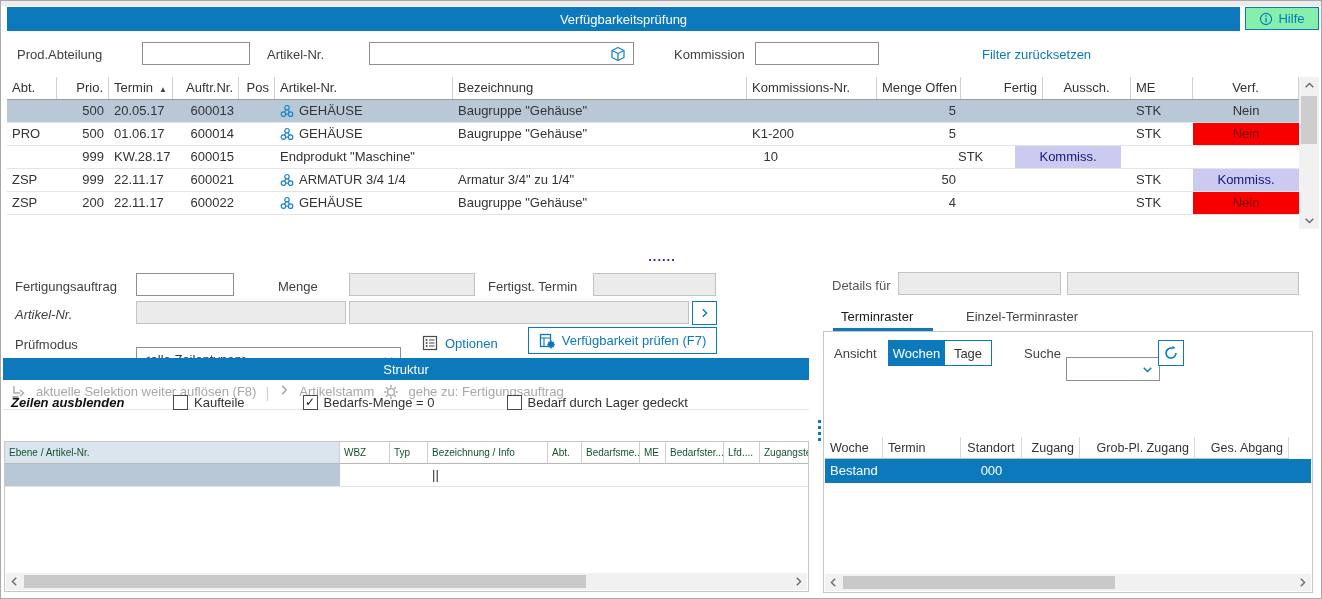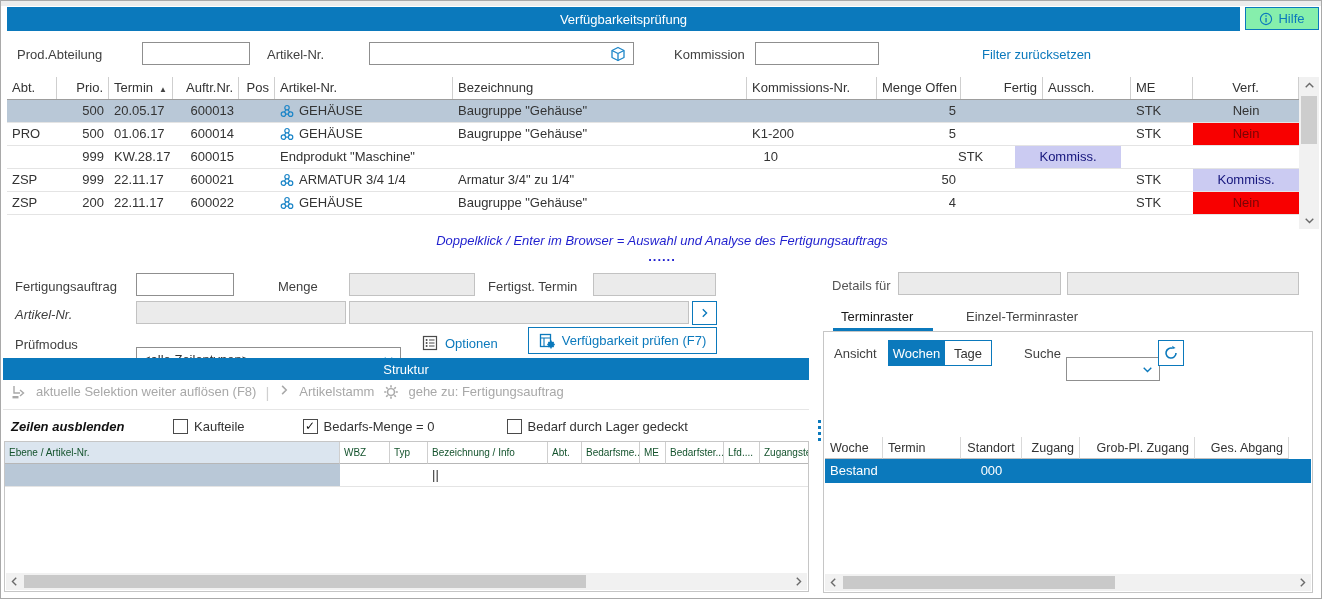--- a/index.html
+++ b/index.html
@@ -21,21 +21,21 @@
   .titlebar{position:absolute;left:6px;top:6px;width:1233px;height:24px;background:var(--blue);color:#fff;display:flex;align-items:center;justify-content:center;}
   .helpbtn{position:absolute;left:1244px;top:6px;width:74px;height:23px;background:#86efac;border:1px solid var(--blue);color:var(--blue);display:flex;align-items:center;justify-content:center;gap:5px;box-sizing:border-box;cursor:pointer;font:inherit;}
   
   .otable{position:absolute;left:6px;top:76px;width:1292px;}
   .orow{display:flex;height:22px;line-height:22px;border-bottom:1px solid var(--row-sep);}
   .ohead{border-bottom:1px solid #9d9d9d;font-weight:normal;}
   .ohead .oc{border-right:1px solid var(--hdr-sep);color:#333;}
   .oc{box-sizing:border-box;padding:0 5px;overflow:hidden;white-space:nowrap;}
   .c1{width:50px}.c2{width:52px;text-align:right}.c3{width:64px}.c4{width:66px;text-align:right}
   .c5{width:36px;text-align:right}.c6{width:178px}.c7{width:294px}.c8{width:130px}
-  .c9{width:84px;text-align:right}.c10{width:82px;text-align:right}.c11{width:88px;text-align:left}
+  .c9{width:84px;text-align:right}.c10{width:82px;text-align:right}.c11{width:88px;text-align:center}
   .c12{width:62px}.c13{width:106px;text-align:center}
   .ohead .c2,.ohead .c4{text-align:right}.ohead .c3{text-align:center}
   .rsel{background:var(--sel);}
   .verf-no{background:var(--red);color:#7a0404;}
   .verf-kom{background:var(--lav);color:#15157c;}
   .artcell{display:flex;align-items:center;gap:5px;}
   .sortmark{font-size:8px;color:#444;margin-left:6px;}
   
   .vsb{position:absolute;width:20px;background:#f1f1f1;}
   .vsb .sbtn{position:absolute;left:0;width:20px;height:17px;display:flex;align-items:center;justify-content:center;}
@@ -47,21 +47,21 @@
   .hint{position:absolute;left:0;top:232px;width:1322px;text-align:center;color:var(--hint);font-style:italic;}
   .hintdots{position:absolute;left:0;top:248px;width:1322px;text-align:center;color:var(--hint);font-weight:bold;letter-spacing:1px;}
   
   .select{position:absolute;height:25px;border:1px solid var(--inp);background:#fff;box-sizing:border-box;display:flex;align-items:center;justify-content:space-between;padding:0 6px;cursor:pointer;margin-top:16px;}
   .blue-btn{position:absolute;background:#fff;border:1px solid var(--blue);color:var(--blue);display:flex;align-items:center;justify-content:center;gap:7px;box-sizing:border-box;cursor:pointer;font:inherit;}
   .tool-link{position:absolute;display:flex;align-items:center;gap:7px;color:var(--link);cursor:pointer;}
   
   .sbar{position:absolute;left:2px;top:357px;width:806px;height:22px;background:var(--blue);color:#fff;display:flex;align-items:center;justify-content:center;}
   .toolbar{position:absolute;left:2px;top:383px;width:806px;height:26px;display:flex;gap:9px;color:var(--gray-txt);border-bottom:1px solid #e6e6e6;box-sizing:border-box;padding-left:8px;}
   .tsep{color:#d0d0d0;font-size:15px;}
-  .cbrow{position:absolute;left:2px;top:412px;width:806px;height:27px;display:flex;align-items:center;box-sizing:border-box;padding-left:8px;}
+  .cbrow{position:absolute;left:2px;top:388px;width:806px;height:27px;display:flex;align-items:center;box-sizing:border-box;padding-left:8px;}
   .cbgrp{display:flex;align-items:flex-start;gap:6px;cursor:pointer;}
   .cbox{width:15px;height:15px;border:1px solid #4a4a4a;background:#fff;box-sizing:border-box;display:flex;align-items:center;justify-content:center;font-size:12px;color:#111;line-height:13px;}
   
   .stable{position:absolute;left:3px;top:440px;width:805px;height:151px;border:1px solid #c6c6c6;box-sizing:border-box;overflow:hidden;background:#fff;}
   .srow{display:flex;height:22px;line-height:22px;}
   .shead .sc{border-right:1px solid var(--hdr-sep);border-bottom:1px solid #b7b7b7;color:#14532d;font-size:10px;}
   .sc{box-sizing:border-box;padding:0 4px;overflow:hidden;white-space:nowrap;flex:none;}
   .s1{width:335px}.s2{width:50px}.s3{width:38px}.s4{width:120px}.s5{width:34px}.s6{width:58px}
   .s7{width:26px}.s8{width:58px}.s9{width:36px}.s10{width:50px}
   .shead .s1{background:#dbe5ef;}
@@ -305,21 +305,20 @@
         </svg>
       </div>
     <div class="thumb" style="top:19px;height:48px"></div>
     <div class="sbtn" style="bottom:0">
         <svg width="11" height="11" style="color:#6a6a6a">
           <use href="#ch-d"></use>
         </svg>
       </div>
   </div>
 
-  <div class="hint">Doppelklick / Enter im Browser = Auswahl und Analyse des Fertigungsauftrags</div>
   <div class="hintdots">......</div>
 
   <span class="lbl" style="left:14px;top:278px">Fertigungsauftrag</span>
   <input class="inp" style="left: 135px; top: 272px; width: 98px;">
   <span class="lbl" style="left:277px;top:278px">Menge</span>
   <input class="inp" style="left: 348px; top: 272px; width: 126px;" disabled="">
   <span class="lbl" style="left:487px;top:278px">Fertigst. Termin</span>
   <input class="inp" style="left: 592px; top: 272px; width: 123px;" disabled="">
 
   <span class="lbl lbl-i" style="left:14px;top:306px">Artikel-Nr.</span>

